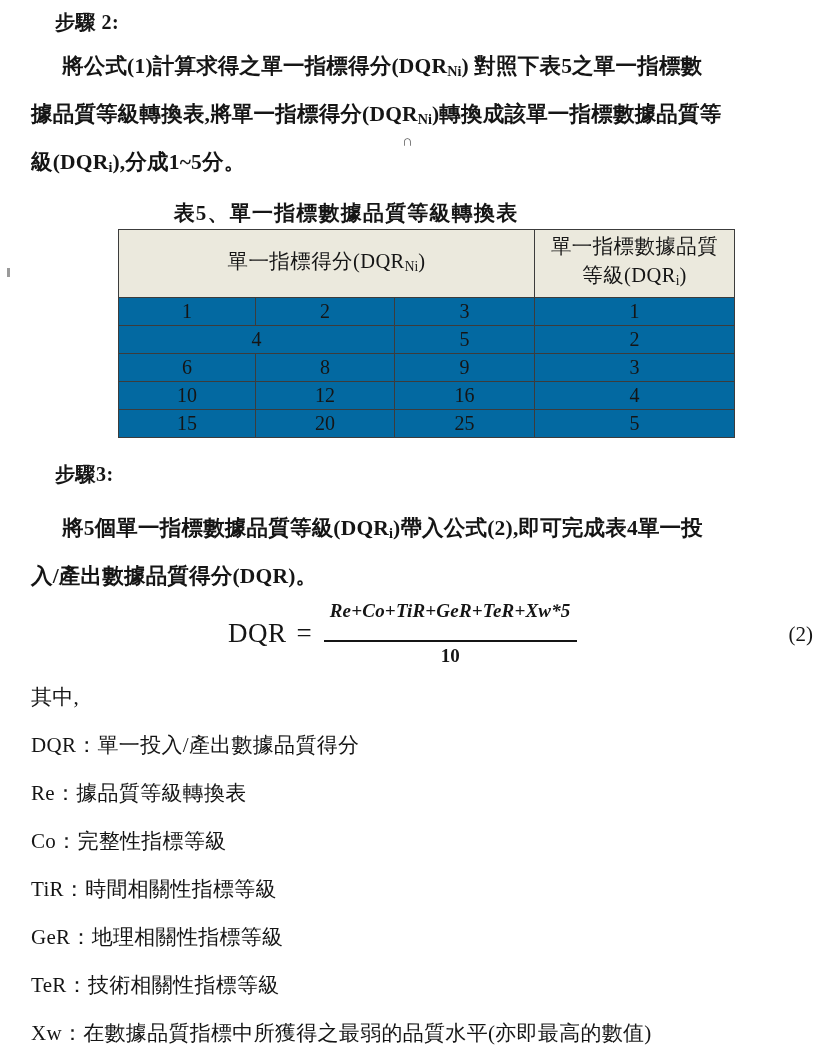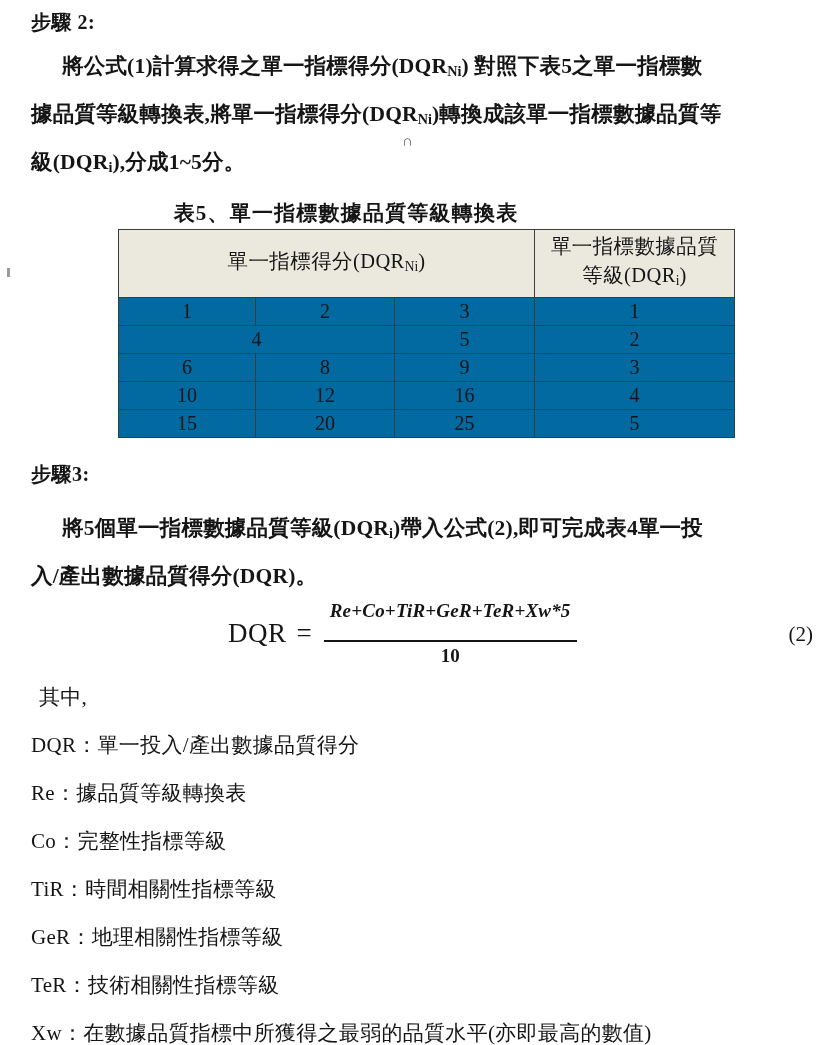--- a/index.html
+++ b/index.html
@@ -26,20 +26,21 @@
   }
 
   
   .step-head {
     position: absolute;
     font-family: "Liberation Serif", "DejaVu Serif", serif;
     font-weight: bold;
     font-size: 20px;
     letter-spacing: 0.5px;
     white-space: nowrap;
+    margin-left: 24px;
   }
 
   .para {
     position: absolute;
     font-size: 21.5px;
     line-height: 48px;
     letter-spacing: 0.2px;
     white-space: nowrap;
     font-weight: bold;
   }
@@ -288,21 +289,21 @@
       <span class="formula-eq">=</span>
       <span class="frac">
         <span class="num">Re+Co+TiR+GeR+TeR+Xw*5</span>
         <span class="bar"></span>
         <span class="den">10</span>
       </span>
     </div>
     <div class="eq-number">(2)</div>
   </div>
 
-  <div class="deflist-item" style="left:31px; top:682px;margin-left:8px;">其中,</div>
+  <div class="deflist-item" style="left:31px; top:682px;">其中,</div>
 
   <div class="deflist-item" style="left:31px; top:730px;">
     <span>DQR</span><span>：</span><span>單一投入/產出數據品質得分</span>
   </div>
 
   <div class="deflist-item" style="left:31px; top:778px;">
     <span>Re</span><span>：</span><span>據品質等級轉換表</span>
   </div>
 
   <div class="deflist-item" style="left:31px; top:826px;">

